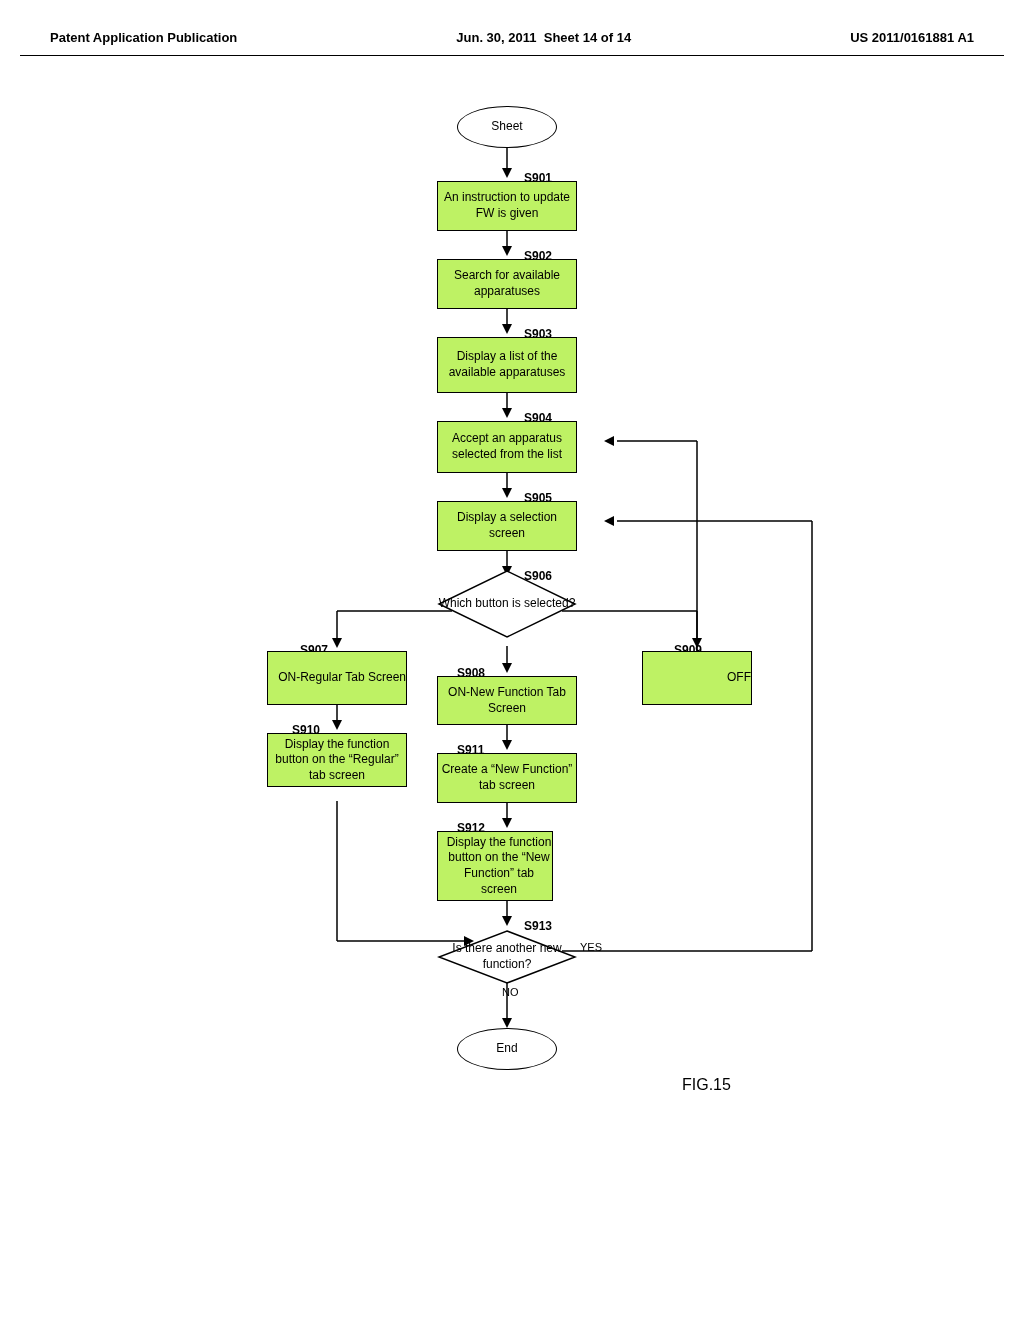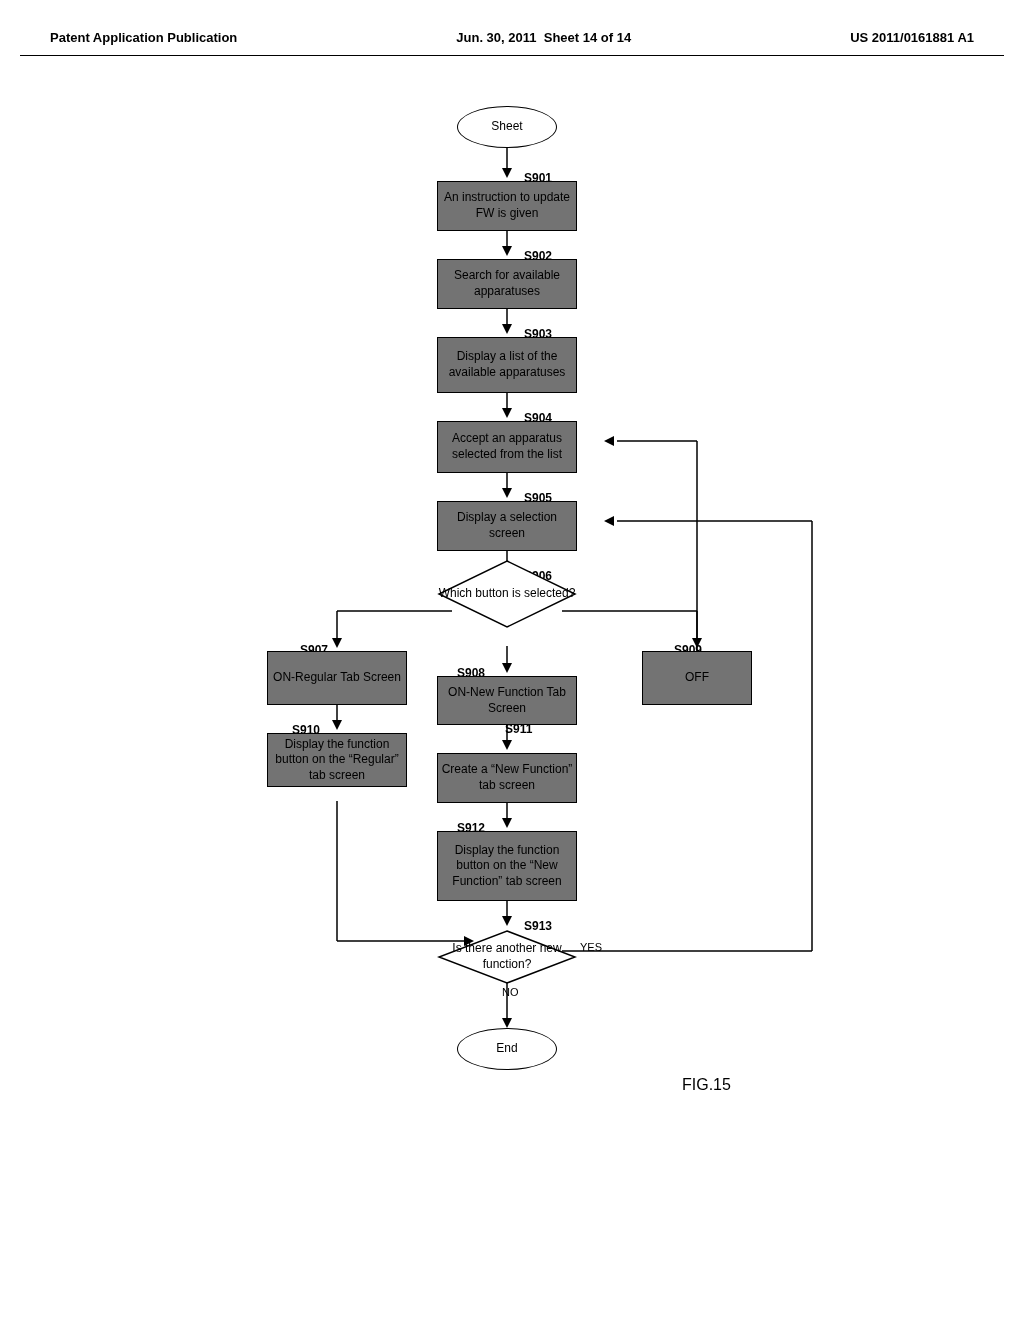--- a/index.html
+++ b/index.html
@@ -48,21 +48,22 @@
       font-size: 12px;
       line-height: 1.3;
     }
     .fc-oval {
       border: 1.5px solid #000;
       border-radius: 50%;
       background: #fff;
     }
     .fc-rect {
       border: 1.5px solid #000;
-      background: #737373;
+      background: #bef264;
+      justify-content: flex-end;
     }
     .fc-diamond {
       background: transparent;
     }
     .fc-diamond-inner {
       width: 100%;
       height: 100%;
       position: relative;
       display: flex;
       align-items: center;
@@ -219,21 +220,21 @@
       </div>
 
       <div class="fc-node fc-rect" style="left:285px;top:415px;width:140px;height:50px;">
         <span>Display a selection screen</span>
       </div>
 
       <div class="step-label" style="left:372px;top:483px;">
         <span>S906</span>
       </div>
 
-      <div class="fc-node fc-diamond" style="left:285px;top:473px;width:140px;height:70px;">
+      <div class="fc-node fc-diamond" style="left:285px;top:483px;width:140px;height:70px;">
         <div class="fc-diamond-inner">
           <svg viewBox="0 0 140 70" xmlns="http://www.w3.org/2000/svg">
             <polygon points="70,2 138,35 70,68 2,35" fill="white" stroke="black" stroke-width="1.5"></polygon>
           </svg>
           <span class="fc-diamond-text">Which button is selected?</span>
         </div>
       </div>
 
       <div class="step-label" style="left:140px;top:557px;margin-left:8px;">
         <span>S907</span>
@@ -260,33 +261,33 @@
       </div>
 
       <div class="step-label" style="left:140px;top:637px;">
         <span>S910</span>
       </div>
 
       <div class="fc-node fc-rect" style="left:115px;top:647px;width:140px;height:54px;">
         <span>Display the function button on the “Regular” tab screen</span>
       </div>
 
-      <div class="step-label" style="left:305px;top:636px;margin-left:48px;">
+      <div class="step-label" style="left:305px;top:657px;">
         <span>S911</span>
       </div>
 
       <div class="fc-node fc-rect" style="left:285px;top:667px;width:140px;height:50px;">
         <span>Create a “New Function” tab screen</span>
       </div>
 
       <div class="step-label" style="left:305px;top:735px;">
         <span>S912</span>
       </div>
 
-      <div class="fc-node fc-rect" style="left:285px;top:745px;width:140px;height:70px;">
+      <div class="fc-node fc-rect" style="left:285px;top:745px;width:116px;height:70px;padding-left:8px;">
         <span>Display the function button on the “New Function” tab screen</span>
       </div>
 
       <div class="step-label" style="left:372px;top:833px;text-align:center;">
         <span>S913</span>
       </div>
 
       <div class="fc-node fc-diamond" style="left:285px;top:843px;width:140px;height:56px;">
         <div class="fc-diamond-inner">
           <svg viewBox="0 0 140 56" xmlns="http://www.w3.org/2000/svg">

